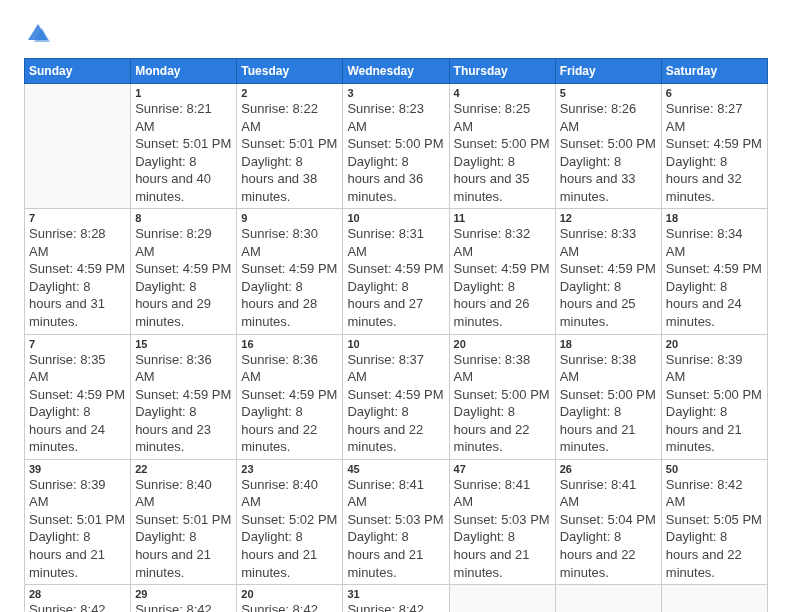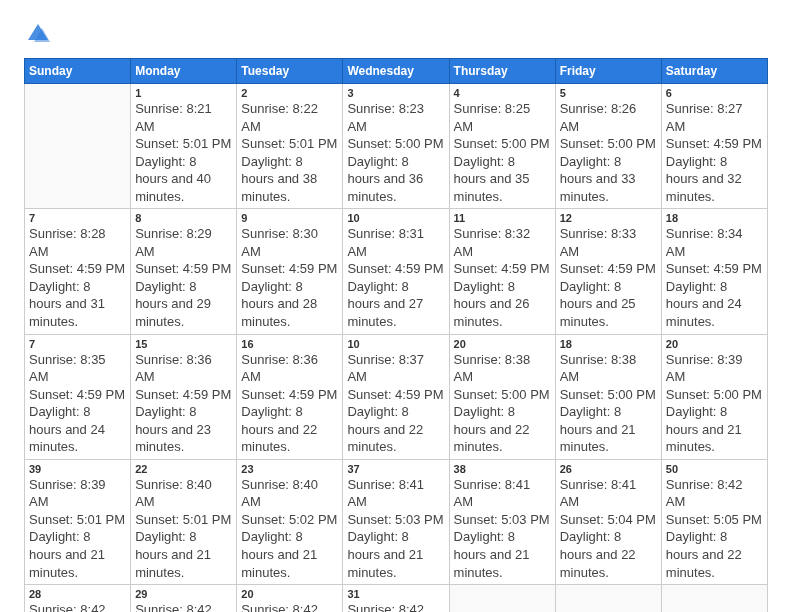--- a/index.html
+++ b/index.html
@@ -231,25 +231,25 @@
           </td>
           <td>
             <span class="day-number">22</span>
             <div class="day-info">Sunrise: 8:40 AM<br>Sunset: 5:01 PM<br>Daylight: 8 hours and 21 minutes.</div>
           </td>
           <td>
             <span class="day-number">23</span>
             <div class="day-info">Sunrise: 8:40 AM<br>Sunset: 5:02 PM<br>Daylight: 8 hours and 21 minutes.</div>
           </td>
           <td>
-            <span class="day-number">37</span>
+            <span class="day-number">45</span>
             <div class="day-info">Sunrise: 8:41 AM<br>Sunset: 5:03 PM<br>Daylight: 8 hours and 21 minutes.</div>
           </td>
           <td>
-            <span class="day-number">38</span>
+            <span class="day-number">47</span>
             <div class="day-info">Sunrise: 8:41 AM<br>Sunset: 5:03 PM<br>Daylight: 8 hours and 21 minutes.</div>
           </td>
           <td>
             <span class="day-number">26</span>
             <div class="day-info">Sunrise: 8:41 AM<br>Sunset: 5:04 PM<br>Daylight: 8 hours and 22 minutes.</div>
           </td>
           <td>
             <span class="day-number">50</span>
             <div class="day-info">Sunrise: 8:42 AM<br>Sunset: 5:05 PM<br>Daylight: 8 hours and 22 minutes.</div>
           </td>

